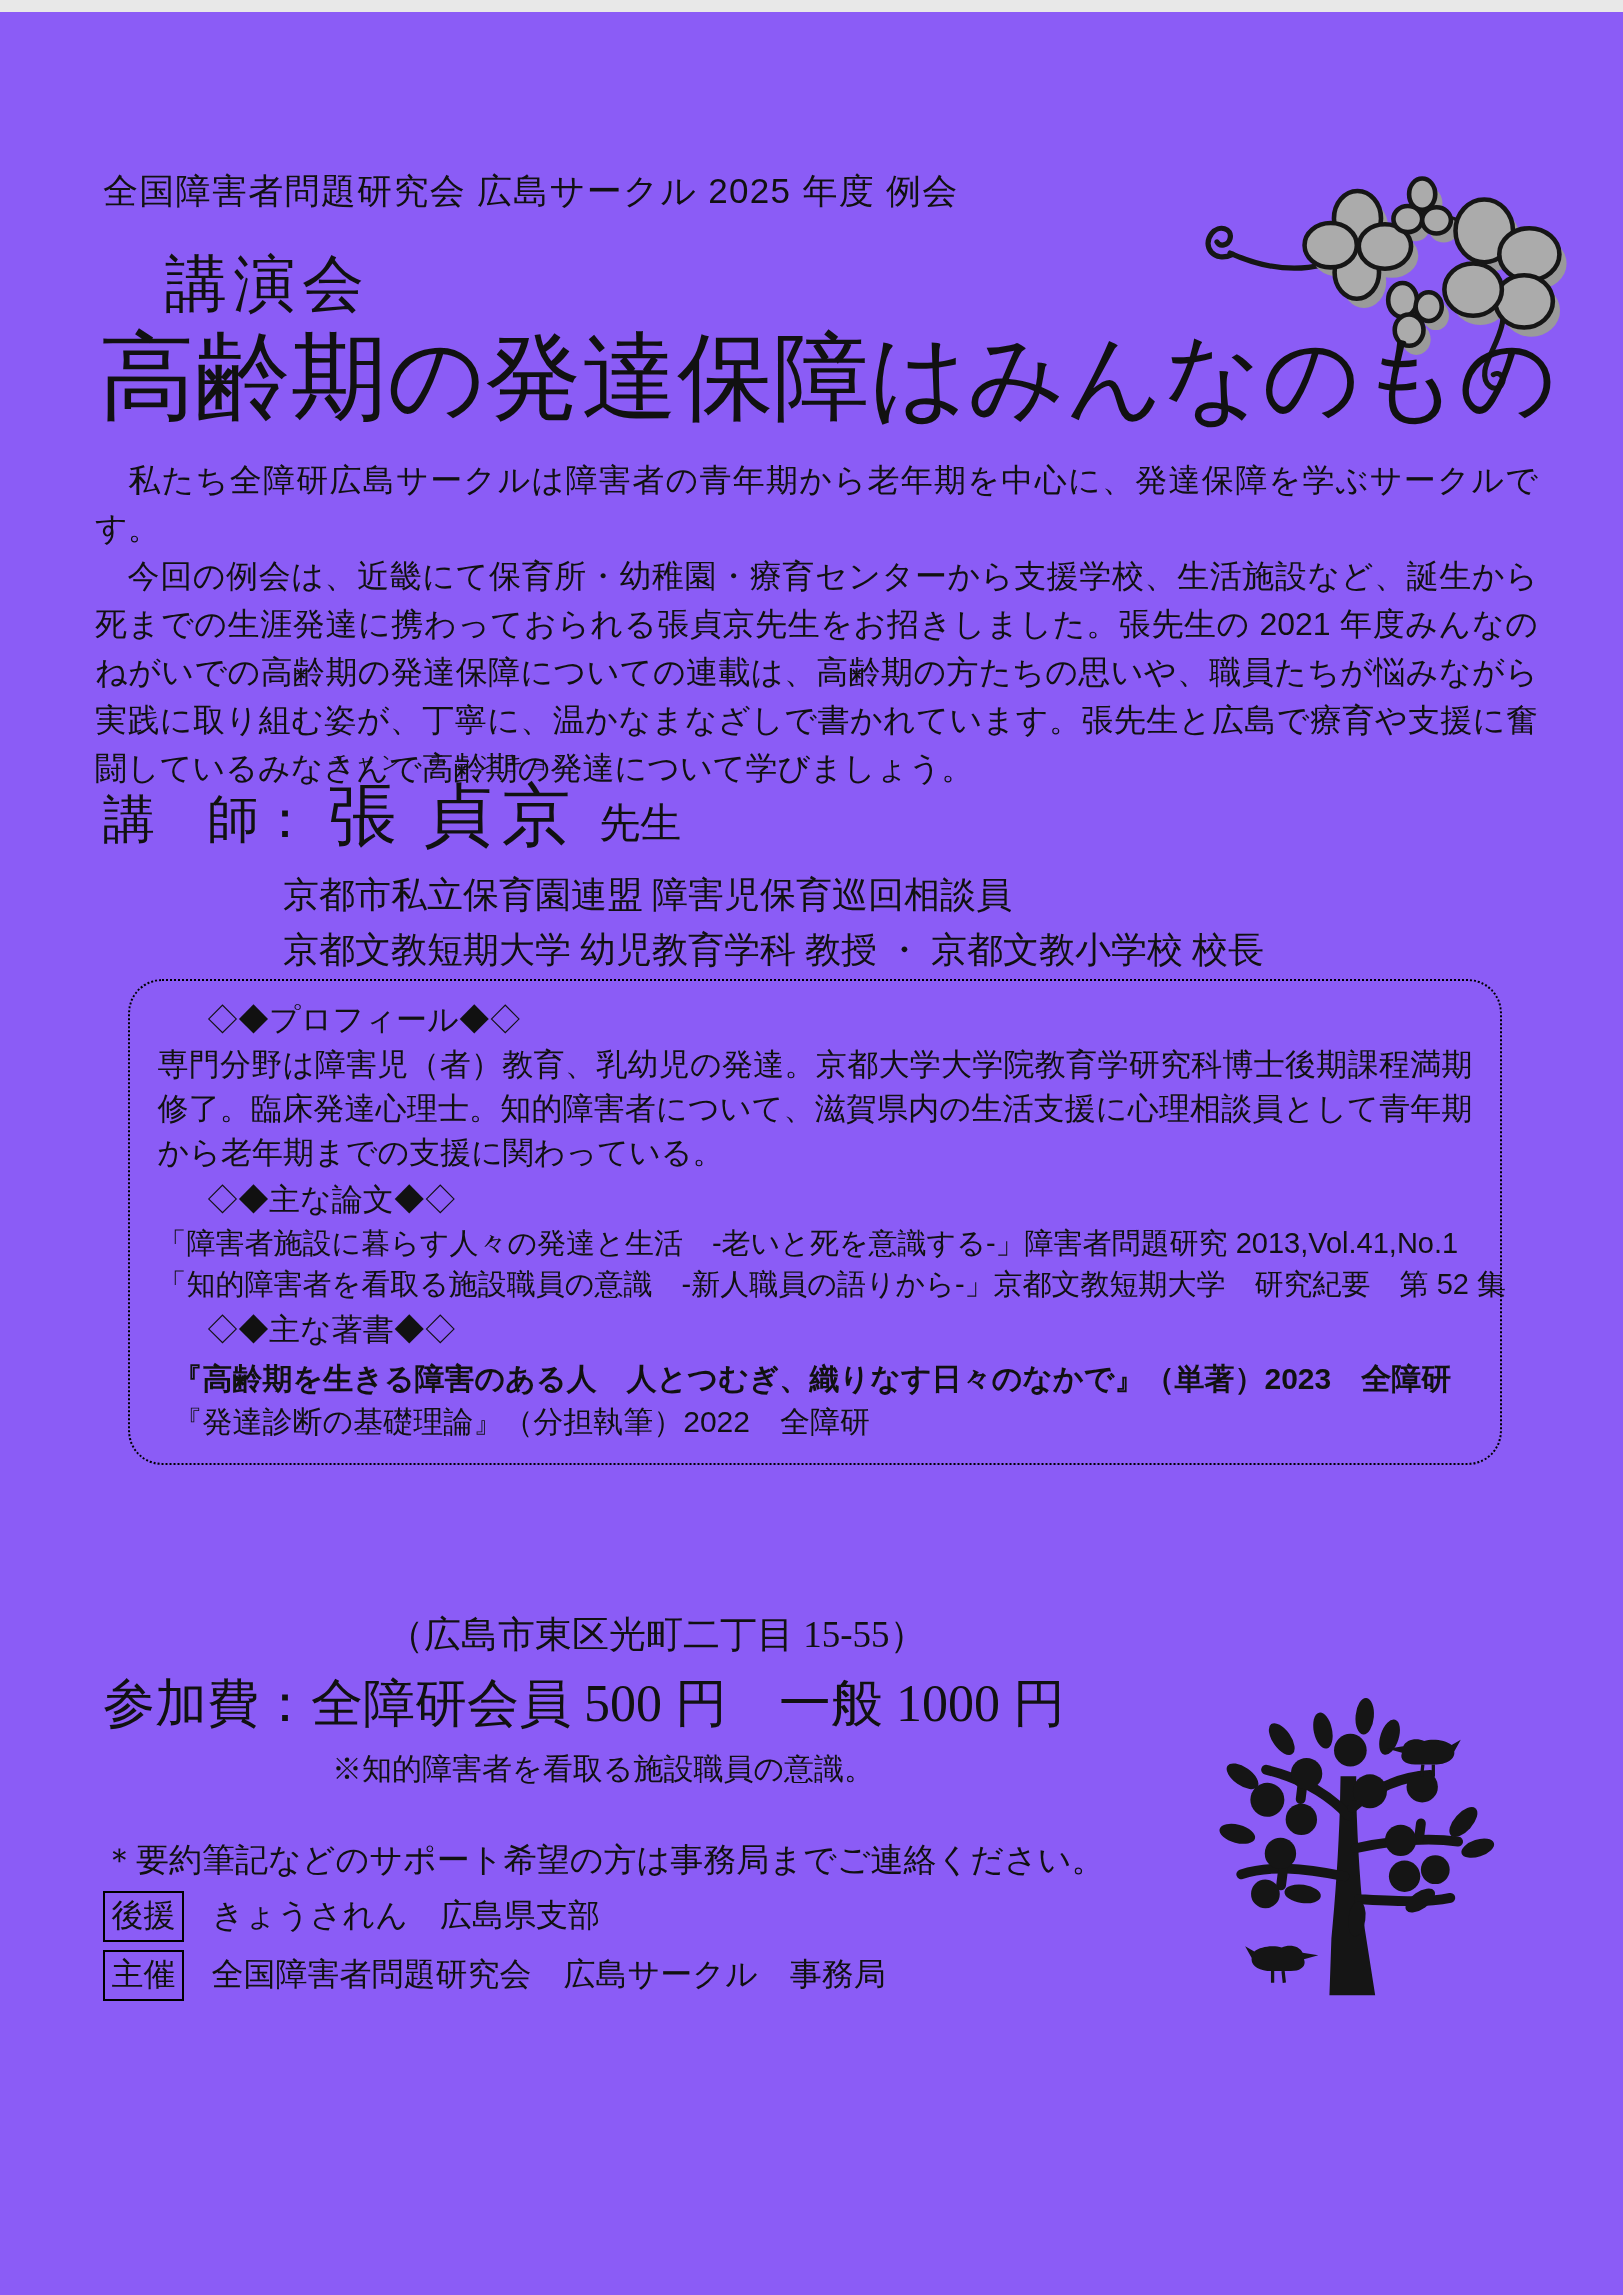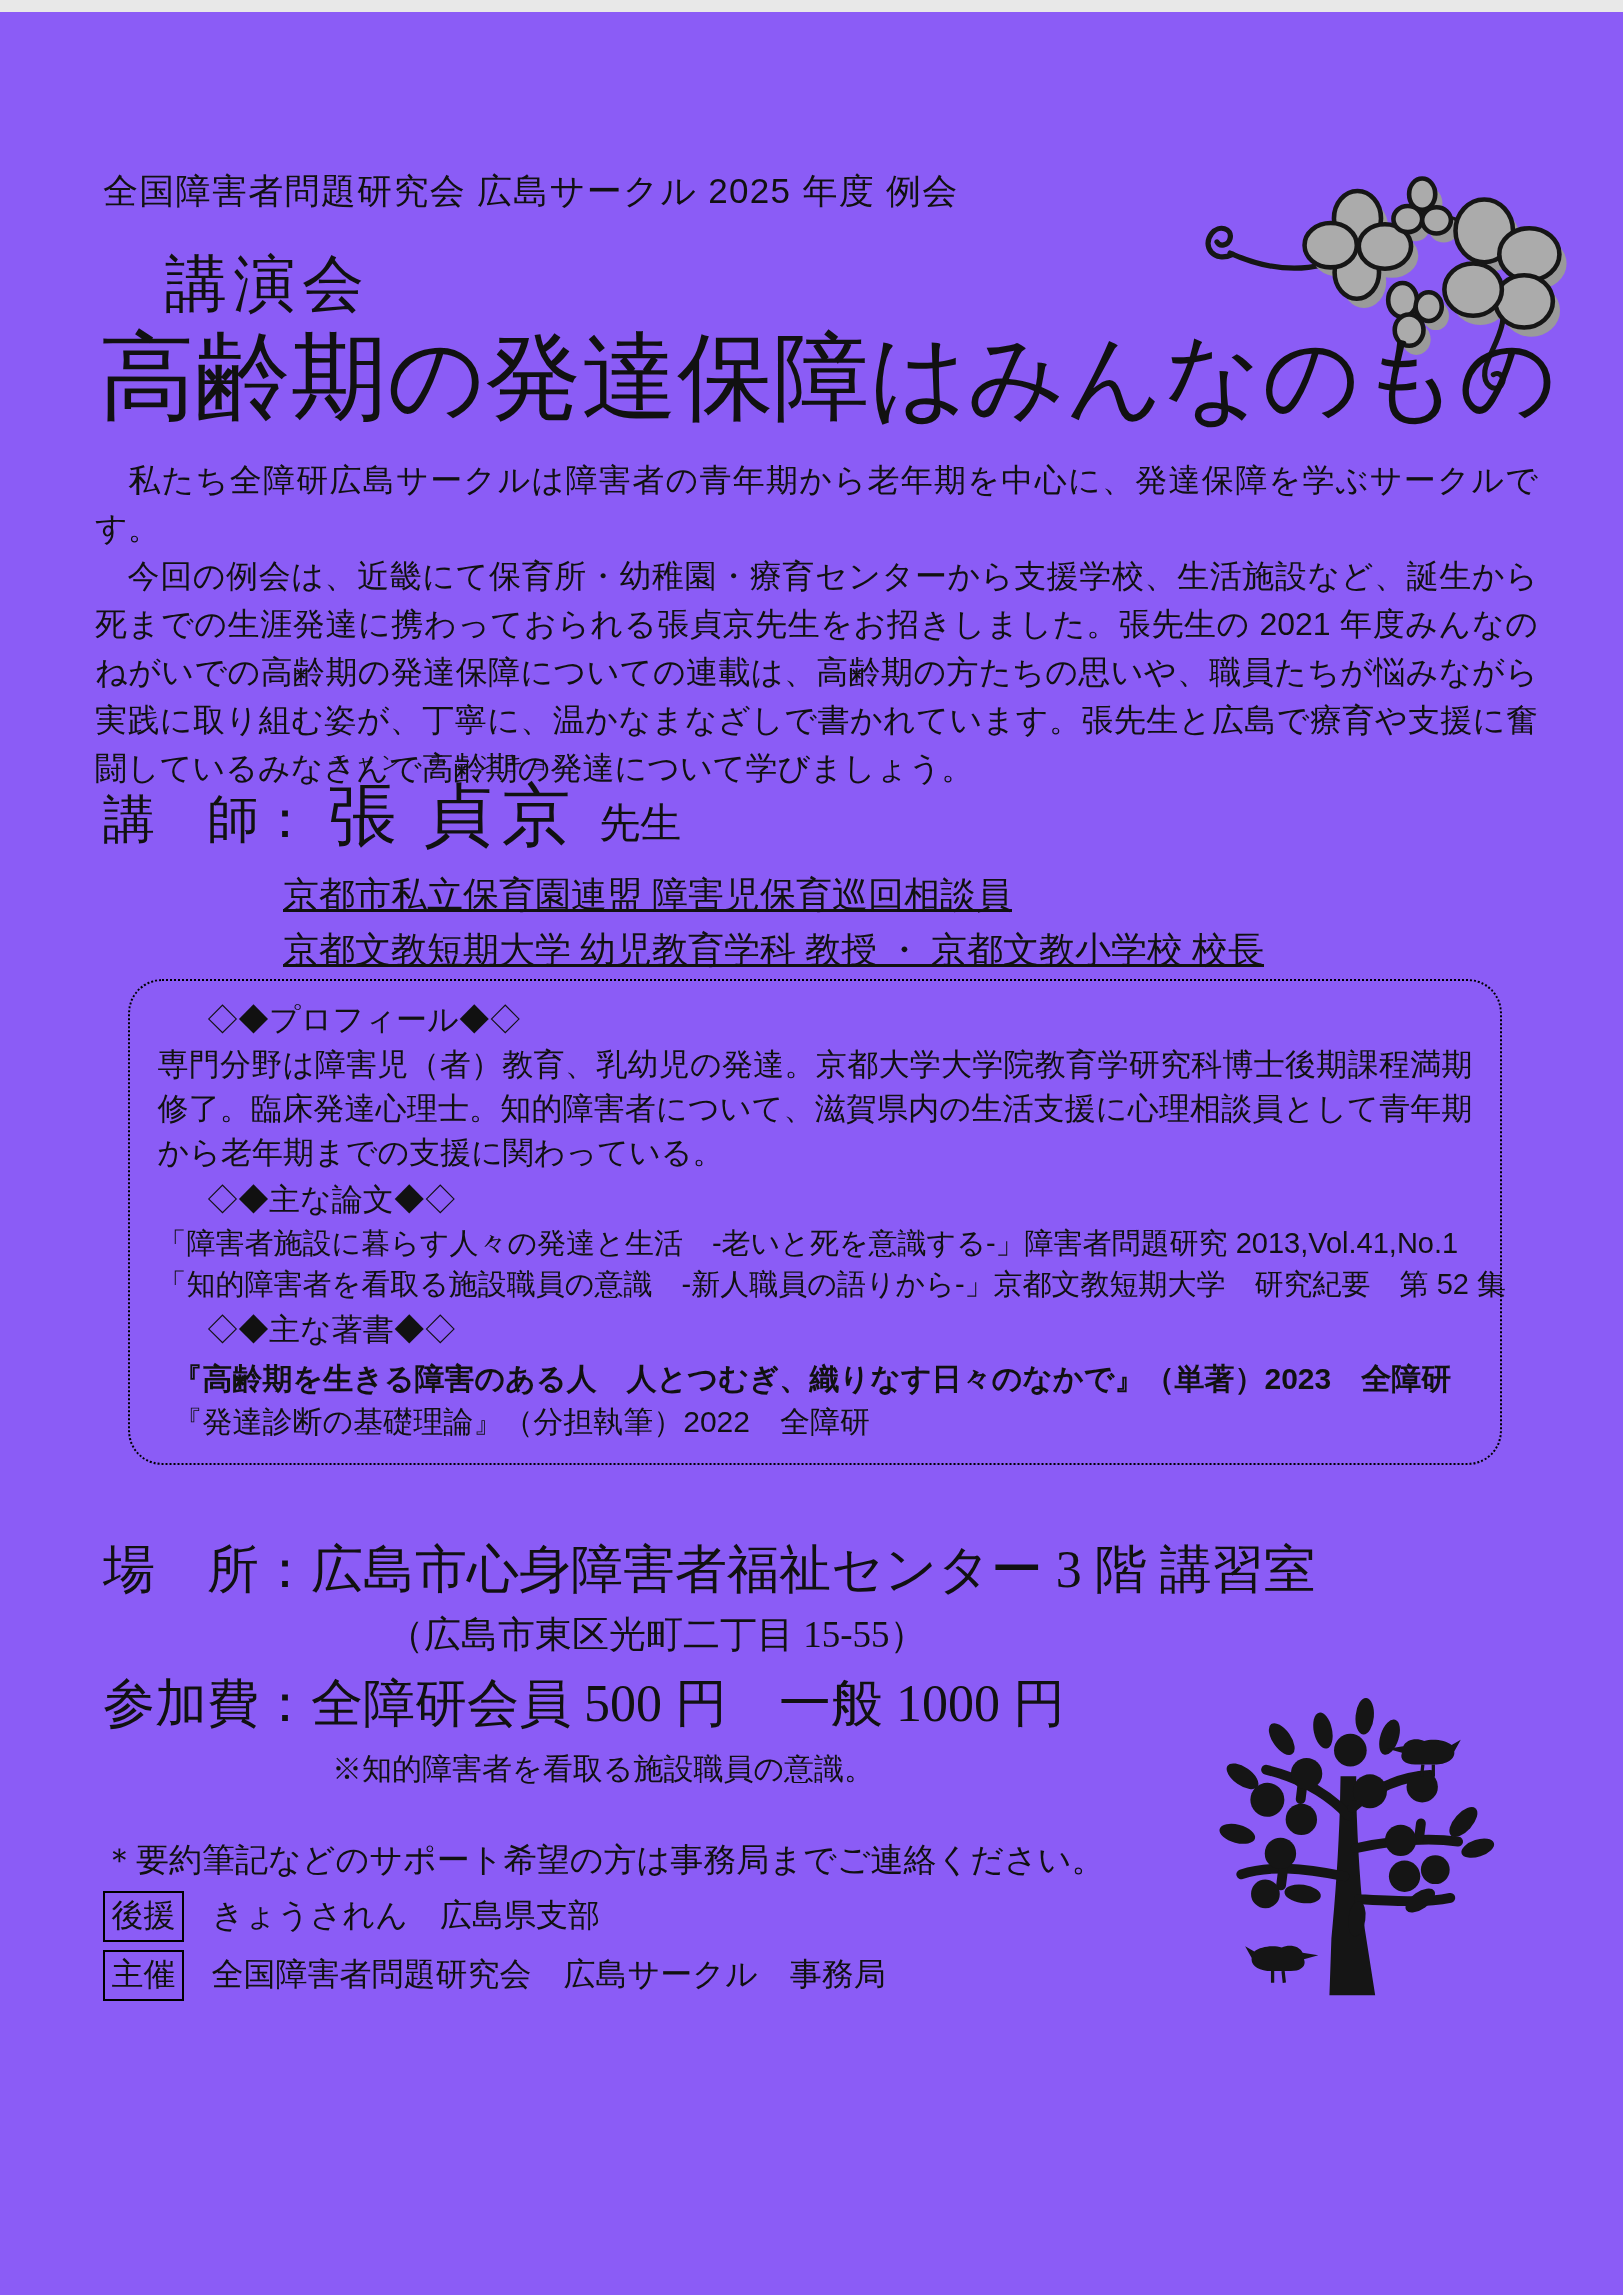--- a/index.html
+++ b/index.html
@@ -24,21 +24,21 @@
   .intro{left:95px;top:444px;width:1443px;font-size:32px;line-height:48px;text-align:justify;}
   .intro p{margin:0;}
 
   .lecturer-line{left:103px;top:741px;display:flex;align-items:flex-end;}
   .lect-label{font-family:"Liberation Serif", serif;font-size:52px;line-height:1;padding-bottom:5.2px;}
   .name-stack{display:inline-flex;flex-direction:column;align-items:flex-end;margin-left:17px;}
   .furi{font-size:19.6px;letter-spacing:5.2px;line-height:1;margin-bottom:9.2px;}
   .big-name{font-family:"Liberation Serif", serif;font-size:69px;line-height:1;letter-spacing:9.2px;}
   .honorific{font-family:"Liberation Serif", serif;font-size:41px;line-height:1;margin-left:19.6px;padding-bottom:6.5px;}
 
-  .affiliations{left:283px;top:856px;font-size:36px;line-height:55px;white-space:nowrap;text-decoration:underline;}
+  .affiliations{left:283px;top:856px;font-size:36px;line-height:55px;white-space:nowrap;}
 
   .profile-box{
     left:128px;top:967px;width:1374px;box-sizing:border-box;
     border:2.6px dotted #000;border-radius:34px;
     padding:17px 27.5px 19.6px 27.5px;
     font-size:31px;line-height:44px;
   }
   .pf-heading{text-indent:1.6em;margin:0 0 1.3px 0;}
   .pf-body{margin:0;text-align:justify;}
   .pf-subheading{text-indent:1.6em;margin:2.6px 0 1.3px 0;}
@@ -140,23 +140,20 @@
     <p class="pf-heading">◇◆プロフィール◆◇</p>
     <p class="pf-body">専門分野は障害児（者）教育、乳幼児の発達。京都大学大学院教育学研究科博士後期課程満期修了。臨床発達心理士。知的障害者について、滋賀県内の生活支援に心理相談員として青年期から老年期までの支援に関わっている。</p>
     <p class="pf-subheading">◇◆主な論文◆◇</p>
     <p class="pf-item">「障害者施設に暮らす人々の発達と生活　-老いと死を意識する-」障害者問題研究 2013,Vol.41,No.1</p>
     <p class="pf-item">「知的障害者を看取る施設職員の意識　-新人職員の語りから-」京都文教短期大学　研究紀要　第 52 集</p>
     <p class="pf-subheading">◇◆主な著書◆◇</p>
     <p class="pf-book1">『高齢期を生きる障害のある人　人とつむぎ、織りなす日々のなかで』（単著）2023　全障研</p>
     <p class="pf-book2">『発達診断の基礎理論』（分担執筆）2022　全障研</p>
   </div>
 
-  <div class="abs detail serif d2">
-    <span>場　所：</span><span>広島市心身障害者福祉センター 3 階 講習室</span>
-  </div>
   <div class="abs serif d-address">（広島市東区光町二丁目 15-55）</div>
   <div class="abs detail serif d-fee">
     <span>参加費：</span><span>全障研会員 500 円　一般 1000 円</span>
   </div>
   <div class="abs serif d-feenote">※知的障害者を看取る施設職員の意識。</div>
 
   <svg class="abs tree" viewBox="0 0 452 502" aria-hidden="true">
     <path fill="#151515" d="M193,487 L263,487 L247,385 C241,330 236,260 234,185 L234,152 L210,152 L209,200 C207,265 202,340 196,400 Z"></path>
     <g fill="none" stroke="#151515" stroke-width="15" stroke-linecap="round">
       <path d="M222,212 C190,178 150,155 96,142"></path>

